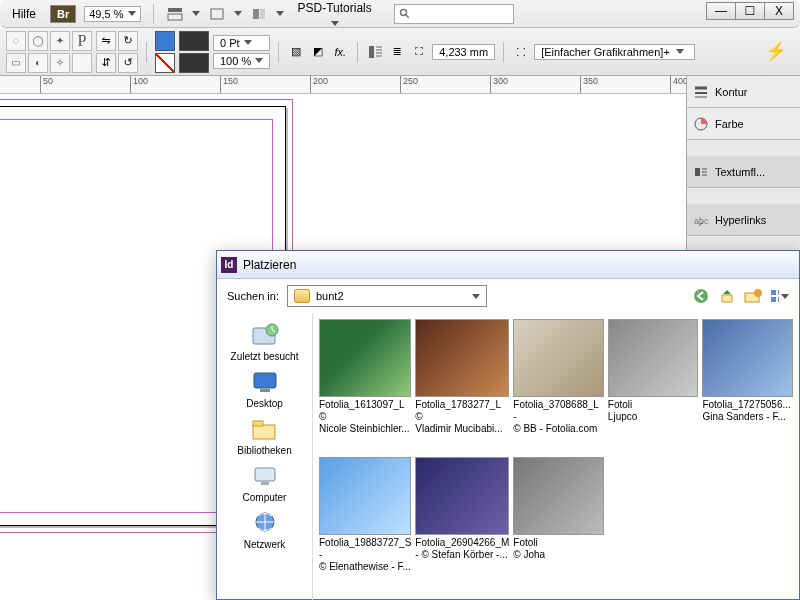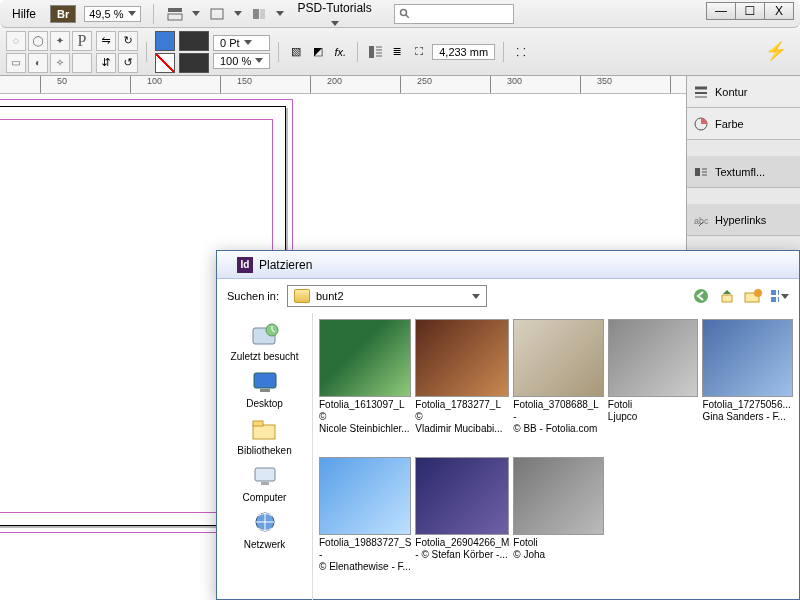--- a/index.html
+++ b/index.html
@@ -25,35 +25,35 @@
 .tool-cluster .t { width: 20px; height: 20px; border: 1px solid #bbb; background: #f6f6f6; display:flex; align-items:center; justify-content:center; font-size:10px; color:#555;}
 .color-sw { width: 20px; height: 20px; background: #3b7bd6; border: 1px solid #555; }
 .color-none { width: 20px; height: 20px; background: #fff; border: 1px solid #555; position: relative; }
 .color-none::after { content:""; position:absolute; left:0; top:0; right:0; bottom:0; background: linear-gradient(to top right, transparent 45%, red 45%, red 55%, transparent 55%); }
 .num-field { border: 1px solid #aaa; background: #fff; padding: 1px 6px; display: flex; align-items: center; gap: 4px; }
 .label-combo { border: 1px solid #aaa; background: #fff; padding: 1px 10px 1px 6px; display:flex; align-items:center; gap:6px; }
 .bolt { position:absolute; right:12px; top:40px; font-size:18px; color:#777; }
 
 
 .ruler-h { position:absolute; left:0; top:76px; width:720px; height:18px; background:#f7f7f7; border-bottom:1px solid #bbb; font-size:9px; color:#555; overflow:hidden; }
-.ruler-h .tick { position:absolute; top:0; height:18px; border-left:1px solid #888; padding-left:16px; line-height:10px; }
+.ruler-h .tick { position:absolute; top:0; height:18px; border-left:1px solid #888; padding-left:2px; line-height:10px; }
 .canvas { position:absolute; left:0; top:94px; width:720px; height:506px; background:#fff; }
 .page-frame { position:absolute; left:-14px; top:12px; width:300px; height:420px; background:#fff; border:1px solid #000; box-shadow:2px 2px 0 #bbb; }
 .page-margin { position:absolute; inset:12px; border:1px solid #c060c0; }
 .bleed { position:absolute; inset:-8px; border:1px solid #c060c0; }
 
 
 .panels { position:absolute; right:0; top:76px; width:114px; background:#e8e8e8; border-left:1px solid #aaa; height:200px; }
 .panel-tab { height:32px; border-bottom:1px solid #bbb; display:flex; align-items:center; gap:6px; padding:0 6px; font-size:11px; background:#ededed; }
 .panel-tab.group { background:#d9d9d9; margin-top:16px; }
 .panel-icon { width:16px; height:16px; }
 
 
 .dialog { position:absolute; left:216px; top:250px; width:584px; height:350px; background:#fff; border:1px solid #4a6e9c; box-shadow:0 4px 16px rgba(0,0,0,.3); }
-.dlg-title { height:28px; background:linear-gradient(#fbfcff,#dde6f7); border-bottom:1px solid #b0c4de; display:flex; align-items:center; padding:0 20px; gap:6px; font-size:12px; }
+.dlg-title { height:28px; background:linear-gradient(#fbfcff,#dde6f7); border-bottom:1px solid #b0c4de; display:flex; align-items:center; padding:0 4px; gap:6px; font-size:12px; }
 .id-badge { width:16px; height:16px; background:#4b1f5d; color:#fff; display:flex; align-items:center; justify-content:center; font-size:10px; font-weight:bold; }
 .dlg-toolbar { height:34px; display:flex; align-items:center; padding:4px 10px; gap:8px; font-size:11px; }
 .dlg-toolbar .combo { flex:0 0 200px; border:1px solid #888; height:22px; display:flex; align-items:center; padding:0 6px; gap:6px; background:#fff; }
 .dlg-toolbar .folder-icon { width:16px; height:14px; background:linear-gradient(#ffe9a6,#e8c050); border:1px solid #c49a2a; border-radius:2px; }
 .dlg-toolbar .nav-icons { display:flex; gap:6px; margin-left:auto; }
 .nav-icons .ic { width:20px; height:20px; display:flex; align-items:center; justify-content:center; }
 .dlg-body { display:flex; height:288px; }
 .places { width:96px; border-right:1px solid #ddd; display:flex; flex-direction:column; align-items:center; padding-top:6px; gap:2px; font-size:10px; text-align:center; }
 .places .place { display:flex; flex-direction:column; align-items:center; gap:2px; padding:2px 0; }
 .places .place .pi { width:34px; height:28px; display:flex; align-items:center; justify-content:center; }
@@ -174,20 +174,24 @@
         <line x1="9" y1="12" x2="15" y2="12" stroke="#666"></line>
       </svg>
     </span>
   <span class="tb-icon">≣</span>
   <span class="tb-icon">⛶</span>
   <div class="num-field">
       <span>4,233 mm</span>
     </div>
   <span class="sep"></span>
   <span class="tb-icon">⸬</span>
+  <div class="label-combo">
+    <span>[Einfacher Grafikrahmen]+</span>
+    <span class="drop-caret"></span>
+  </div>
 </div>
 <div class="bolt">⚡</div>
 
 <div class="ruler-h">
   <div class="tick" style="left:40px">50</div>
   <div class="tick" style="left:130px">100</div>
   <div class="tick" style="left:220px">150</div>
   <div class="tick" style="left:310px">200</div>
   <div class="tick" style="left:400px">250</div>
   <div class="tick" style="left:490px">300</div>

